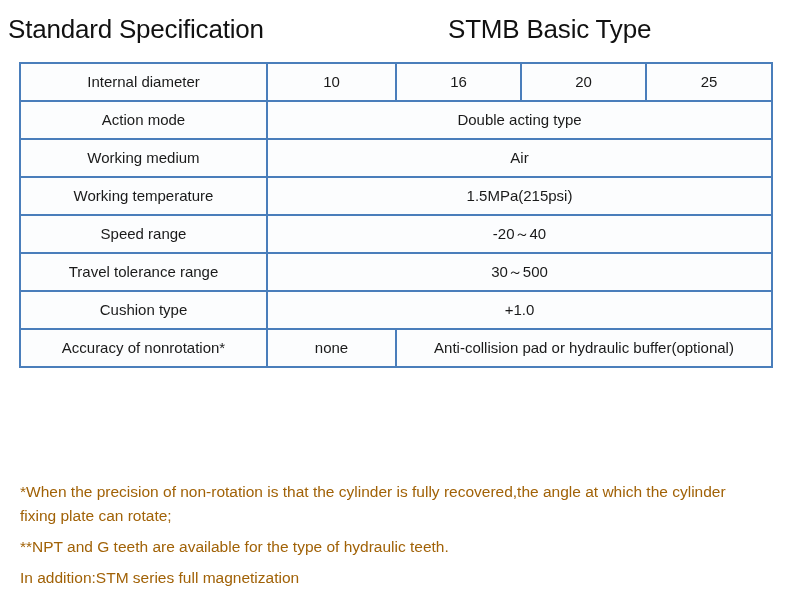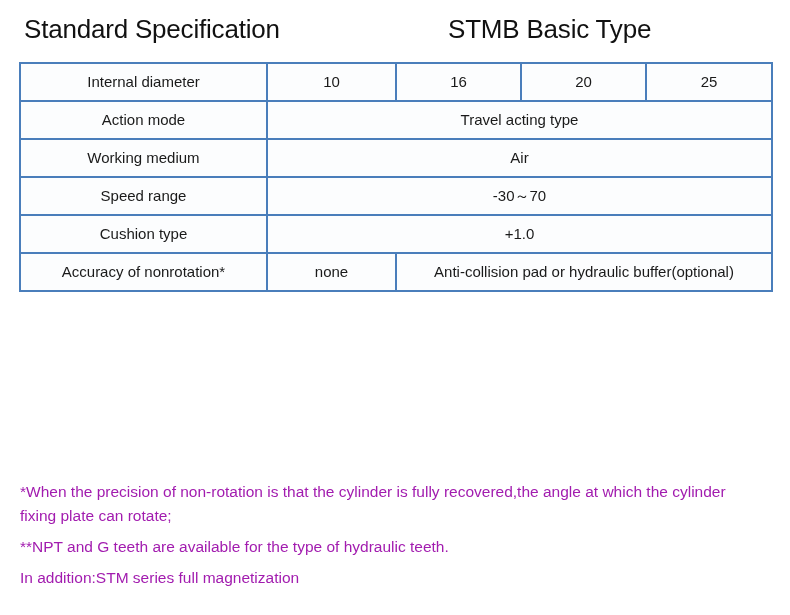--- a/index.html
+++ b/index.html
@@ -19,21 +19,21 @@
   
   .titles {
     position: absolute;
     left: 0;
     top: 14px;
     width: 790px;
     height: 42px;
   }
   .title-left {
     position: absolute;
-    left: 24px;
+    left: 8px;
     top: 0;
     font-size: 26px;
     font-weight: 400;
     letter-spacing: -0.2px;
     color: #111111;
     white-space: nowrap;
   }
   .title-right {
     position: absolute;
     left: 448px;
@@ -81,21 +81,21 @@
   col.c4 { width: 125px; }
   col.c5 { width: 126px; }
 
   
   .footnotes {
     position: absolute;
     left: 20px;
     top: 480px;
     width: 750px;
     font-size: 15.5px;
-    color: #a21caf;
+    color: #a16207;
   }
   .footnote-para {
     margin: 0 0 7px 0;
     line-height: 1.55;
     max-width: 742px;
   }
   .footnote-para:last-child {
     margin-bottom: 8px;
   }
 </style>
@@ -121,35 +121,43 @@
       <tr>
         <td class="label-cell">Internal diameter</td>
         <td>10</td>
         <td>16</td>
         <td>20</td>
         <td>25</td>
       </tr>
 
       <tr>
         <td class="label-cell">Action mode</td>
-        <td colspan="4">Travel acting type</td>
+        <td colspan="4">Double acting type</td>
       </tr>
 
       <tr>
         <td class="label-cell">Working medium</td>
         <td colspan="4">Air</td>
       </tr>
 
 
+      <tr>
+        <td class="label-cell">Working temperature</td>
+        <td colspan="4">1.5MPa(215psi)</td>
+      </tr>
 
       <tr>
         <td class="label-cell">Speed range</td>
-        <td colspan="4">-30～70</td>
+        <td colspan="4">-20～40</td>
       </tr>
 
+      <tr>
+        <td class="label-cell">Travel tolerance range</td>
+        <td colspan="4">30～500</td>
+      </tr>
 
       <tr>
         <td class="label-cell">Cushion type</td>
         <td colspan="4">+1.0</td>
       </tr>
 
       <tr>
         <td class="label-cell">Accuracy of nonrotation*</td>
         <td>none</td>
         <td colspan="3">Anti-collision pad or hydraulic buffer(optional)</td>

